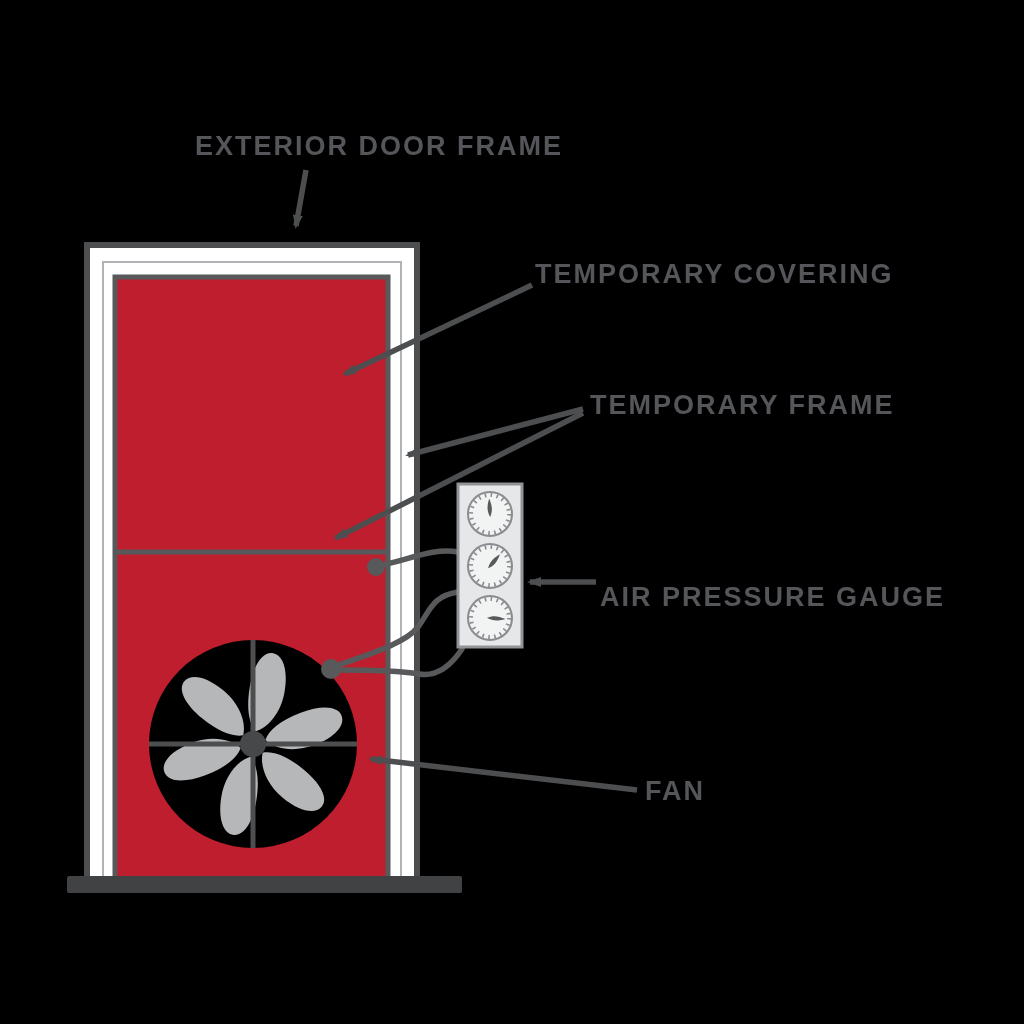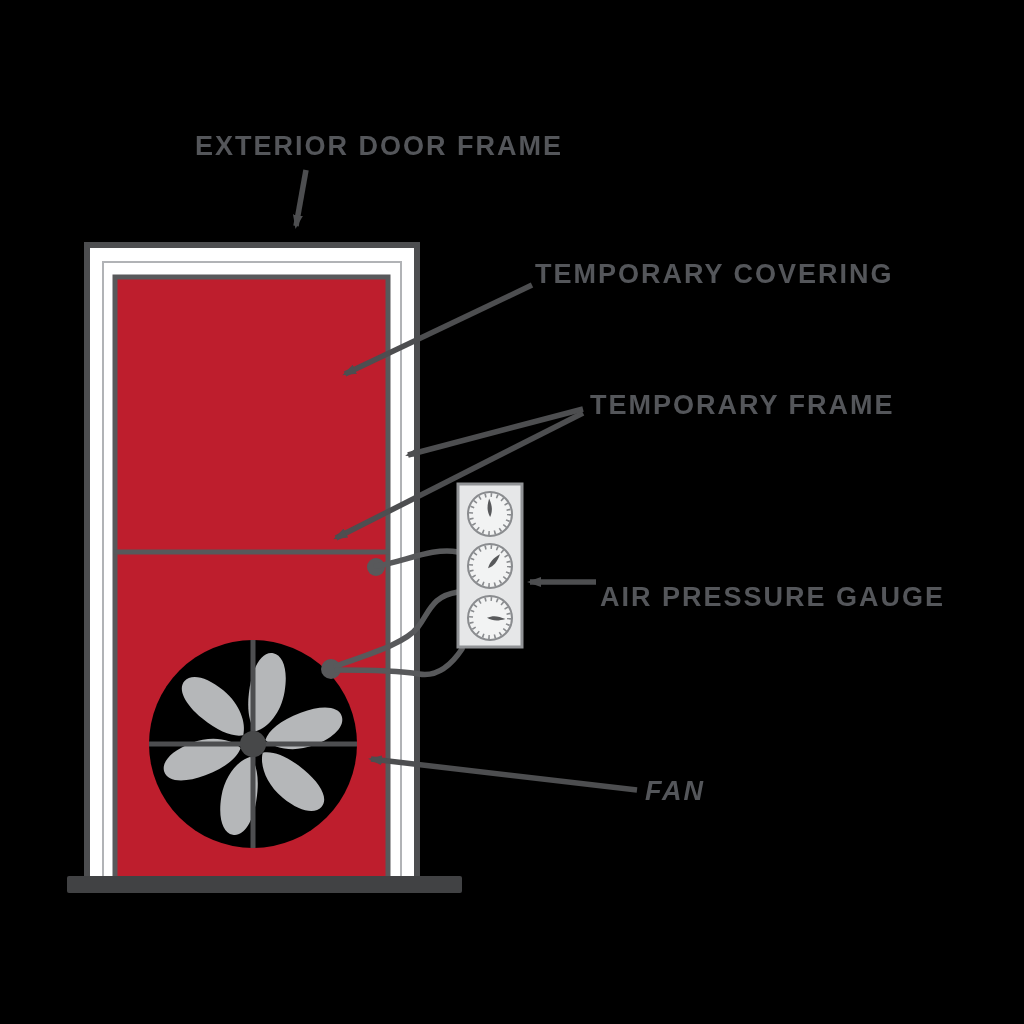--- a/index.html
+++ b/index.html
@@ -15,21 +15,21 @@
     line-height:27px;
     letter-spacing:2px;
     color:#54565a;
     white-space:nowrap;
     user-select:none;
   }
   .lbl-exterior{left:195px;top:133px;}
   .lbl-temporary{left:535px;top:261px;}
   .lbl-adjustable{left:590px;top:392px;}
   .lbl-gauge{left:600px;top:568px;margin-top:16px;}
-  .lbl-fan{left:645px;top:778px;font-style:italic;}
+  .lbl-fan{left:645px;top:778px;}
 </style>
 </head>
 <body>
 
 <div class="stage">
 
   <svg width="1024" height="1024" viewBox="0 0 1024 1024">
     <defs>
       <marker id="ah" viewBox="0 0 14 10" refX="11" refY="5" markerWidth="14" markerHeight="10" orient="auto" markerUnits="userSpaceOnUse">
         <path d="M0,0 L14,5 L0,10 Z" fill="#4d4e50"></path>

